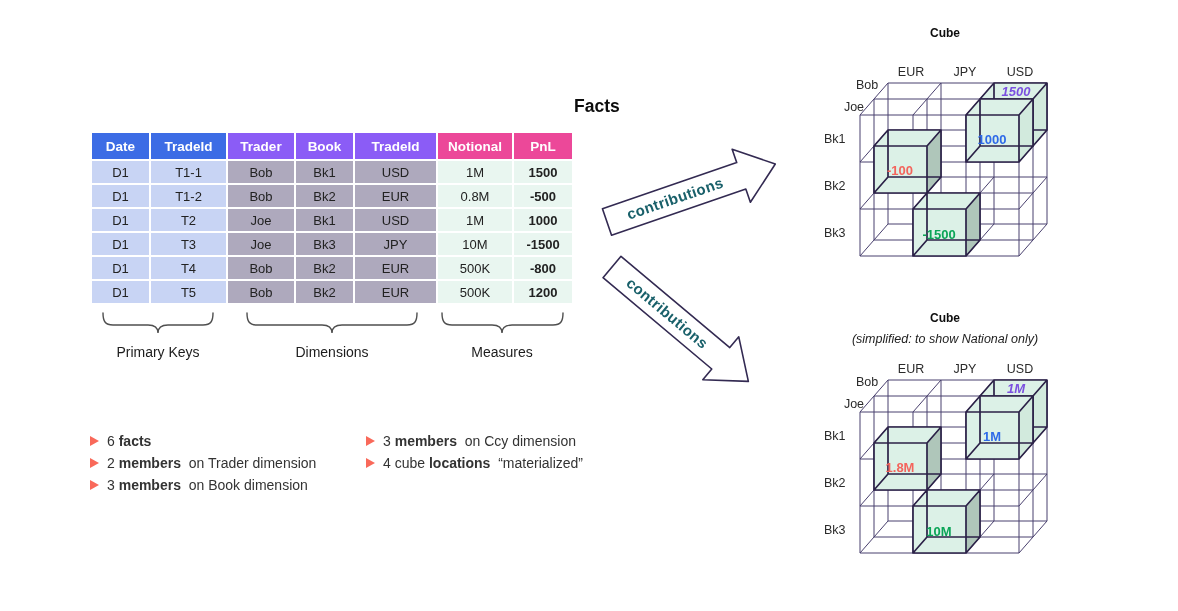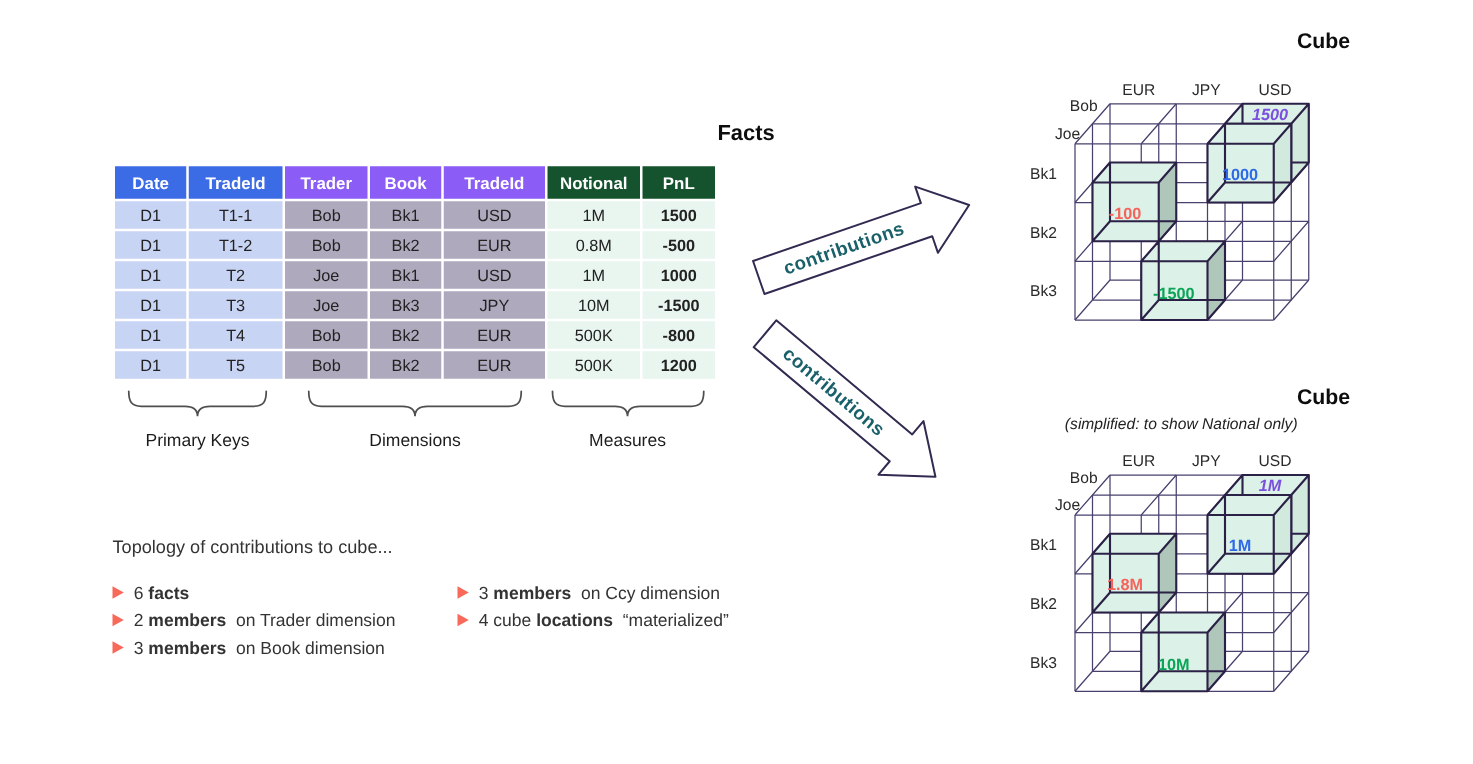--- a/index.html
+++ b/index.html
@@ -9,21 +9,21 @@
 
   
   .facts-title{position:absolute;left:574px;top:96px;font-size:17.5px;font-weight:bold;color:#0d0d0d;}
 
   
   .facts-table{position:absolute;left:90px;top:131px;border-collapse:separate;border-spacing:2px;}
   .facts-table th{height:26px;font-size:13.5px;font-weight:bold;color:#fff;text-align:center;padding:0 6px;}
   .facts-table td{height:22px;font-size:13px;text-align:center;color:#222;padding:0 4px;}
   .h-pk{background:#3c6ce5;}
   .h-dim{background:#8b5cf6;}
-  .h-meas{background:#14532d;}
+  .h-meas{background:#ec4899;}
   .c-pk{background:#c8d4f4;}
   .c-dim{background:#aea9bd;}
   .c-meas{background:#e9f6f0;}
   .pnl{font-weight:bold;}
   .pnl-purple{color:#8a5ce8;}
   .pnl-red{color:#f4655e;}
   .pnl-blue{color:#3860e8;}
   .pnl-green{color:#3ecf8f;}
   col.w0{width:57px}col.w1{width:75px}col.w2{width:66px}col.w3{width:57px}
   col.w4{width:81px}col.w5{width:74px}col.w6{width:58px}
@@ -49,21 +49,21 @@
 
   
   .arrows{position:absolute;left:588px;top:128px;}
   .arrow-shape{fill:#fff;stroke:#332a52;stroke-width:1.6;stroke-linejoin:round;}
   .arrow-text{fill:#19606a;font-size:15px;font-weight:bold;letter-spacing:0.4px;text-anchor:middle;}
 
   
   .cube-block{position:absolute;left:810px;width:270px;text-align:center;}
   .cube-block.top{top:20px;}
   .cube-block.bottom{top:305px;}
-  .cube-title{font-size:17px;font-weight:bold;color:#0d0d0d;line-height:26px;text-align:right;}
+  .cube-title{font-size:12px;font-weight:bold;color:#0d0d0d;line-height:26px;}
   .cube-subtitle{font-size:12.5px;font-style:italic;color:#222;line-height:17px;}
   .cube-block.top .cube-svg{margin-top:17px;}
   .cube-block.bottom .cube-svg{margin-top:12px;}
   .wf{fill:none;stroke:#49406e;stroke-width:1;}
   .edge{fill:none;stroke:#2b2147;stroke-width:1.7;stroke-linejoin:round;}
   .face{fill:#dcf1e7;}
   .face-light{fill:#d2eadd;}
   .face-dark{fill:#afc6ba;}
   .cube-label{font-size:12.5px;fill:#2a2a2a;text-anchor:middle;}
   .cube-label.row{text-anchor:start;}
@@ -173,21 +173,20 @@
       <polygon class="arrow-shape" points="0,-14 142,-14 142,-28 178,0 142,28 142,14 0,14"></polygon>
       <text class="arrow-text" x="72" y="5">contributions</text>
     </g>
     <g transform="translate(24,139) rotate(40)">
       <polygon class="arrow-shape" points="0,-14 142,-14 142,-28 178,0 142,28 142,14 0,14"></polygon>
       <text class="arrow-text" x="72" y="5">contributions</text>
     </g>
   </svg>
 
   <div class="topology">
-    <p class="topo-title">Topology of contributions to cube...</p>
     <div class="topo-cols">
       <div class="topo-col left">
         <div class="bullet">
           <span class="tri"></span>
           <span class="pre">6 </span>
             <b>facts</b>
             <span class="pre"></span>
         </div>
         <div class="bullet">
           <span class="tri"></span>

